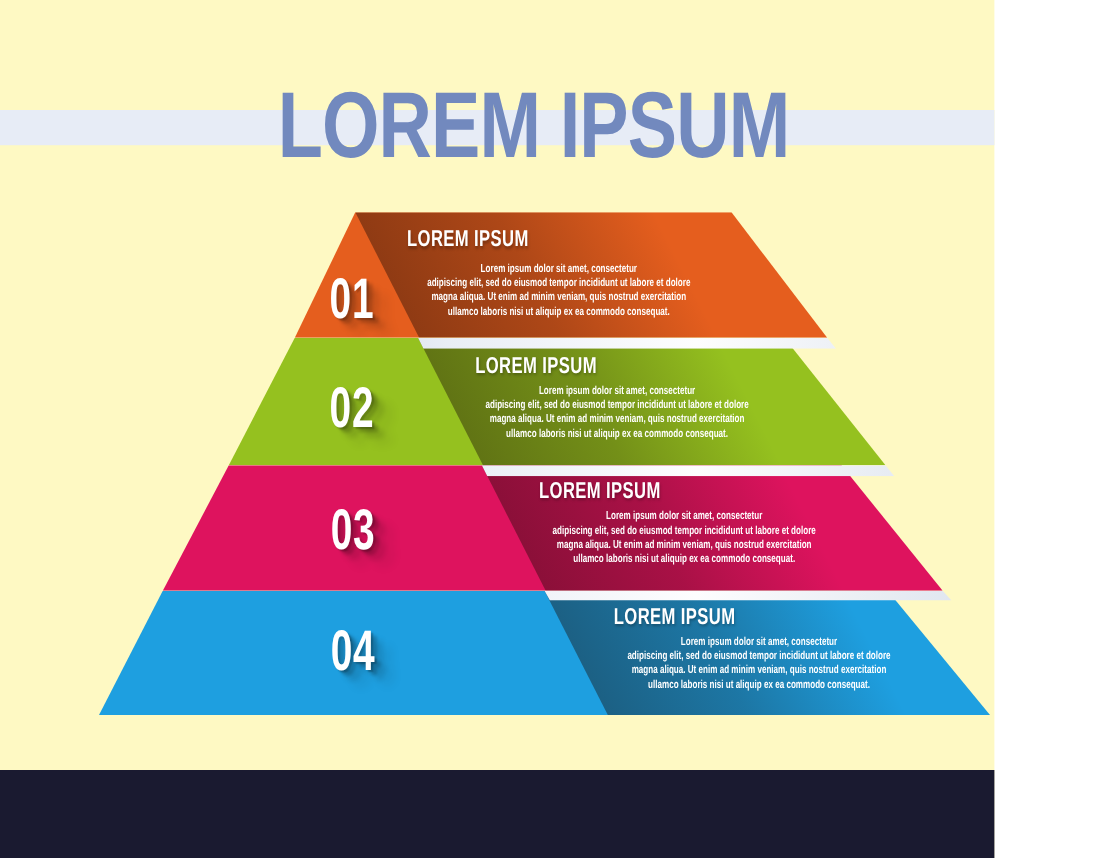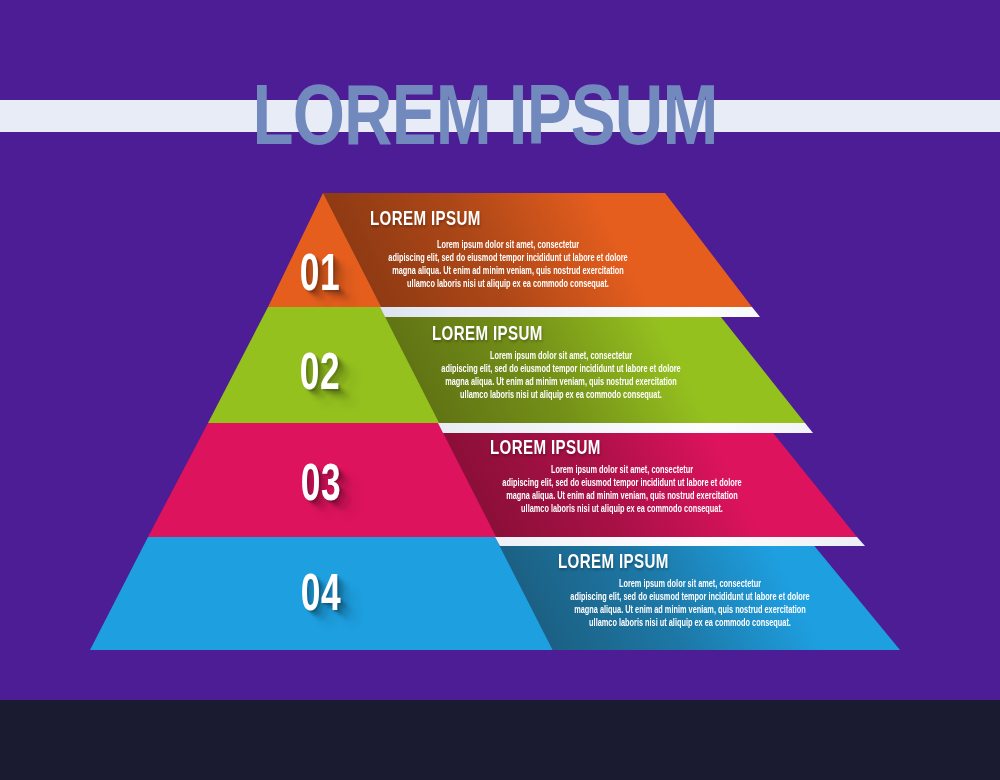--- a/index.html
+++ b/index.html
@@ -1,18 +1,18 @@
 <!DOCTYPE html>
 <html><head>
 <meta charset="utf-8">
 <style>
   html,body{margin:0;padding:0;background:#ffffff;}
   .canvas{
-    position:relative;width:1000px;height:780px;overflow:hidden;
-    background:#4c1d95;font-family:"Liberation Sans",sans-serif;
+    position:relative;width:904px;height:780px;overflow:hidden;
+    background:#fef9c3;font-family:"Liberation Sans",sans-serif;
   }
 
   
   .title-band{position:absolute;left:0;top:100px;width:1000px;height:32px;background:#e7ecf6;}
   .title{
     position:absolute;left:0;top:66px;width:970px;margin:0;text-align:center;
     font-size:85px;font-weight:700;letter-spacing:-1px;color:#7289be;
     transform:scaleX(.79);transform-origin:50% 0;white-space:nowrap;
   }
 

